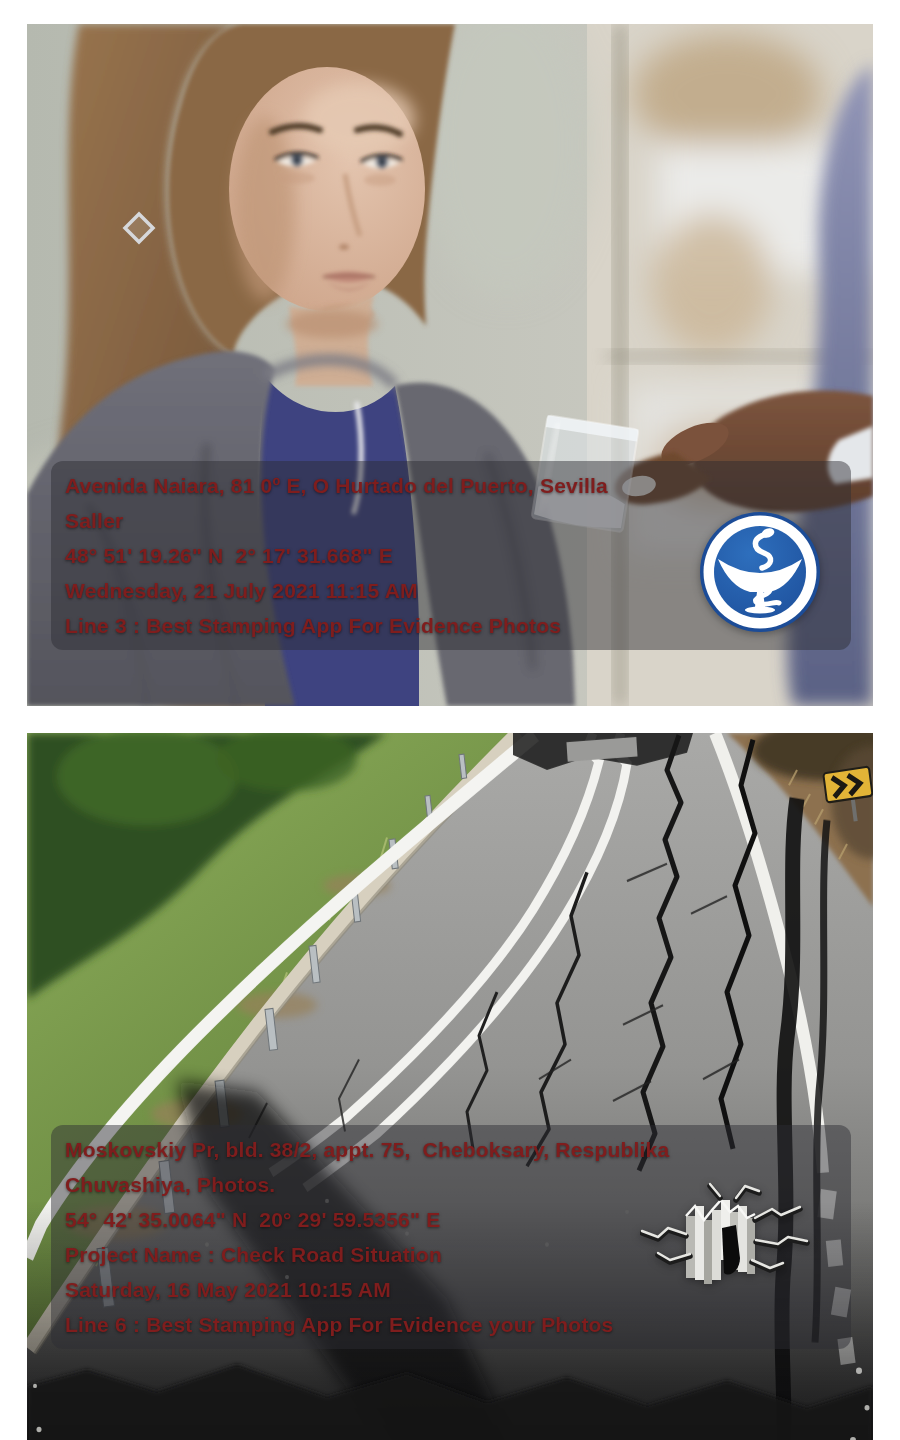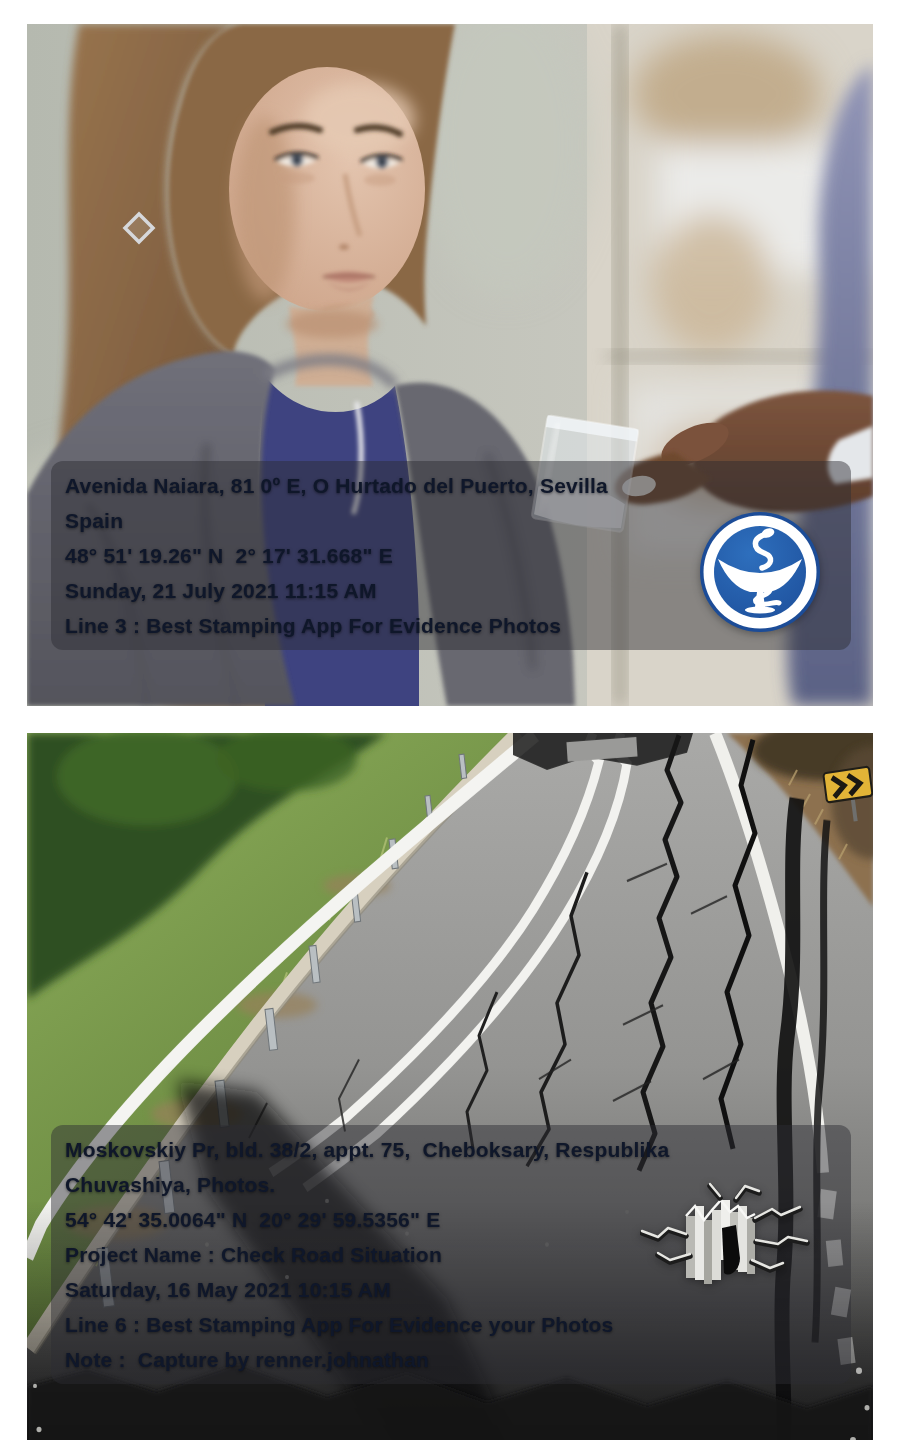--- a/index.html
+++ b/index.html
@@ -15,21 +15,21 @@
 
   .stamp {
     position:absolute; left:24px; width:800px;
     background:rgba(45,45,51,0.47);
     border-radius:12px;
     padding:7px 18px 7px 14px;
   }
   .photo-1 .stamp { top:437px; }
   .photo-2 .stamp { top:392px; }
   .stamp-line {
-    color:#0f172a; font-size:21px; font-weight:bold; line-height:35px;
+    color:#7f1d1d; font-size:21px; font-weight:bold; line-height:35px;
     letter-spacing:0.2px; white-space:pre-wrap;
     text-shadow:0 1px 3px rgba(0,0,0,0.5);
   }
   .badge { position:absolute; filter:drop-shadow(0 2px 4px rgba(0,0,0,0.35)); }
   .badge-pharmacy { left:671px; top:486px; width:124px; height:124px; }
   .badge-crack    { left:613px; top:447px; width:170px; height:130px; }
 </style>
 </head>
 <body>
 
@@ -147,23 +147,23 @@
           <rect x="512" y="398" width="92" height="12" fill="#f2f6f9" opacity="0.8"></rect>
           <path d="M 514,470 C 540,458 580,462 602,474 L 602,498 Q 558,506 514,498 Z" fill="#f4f6f8" opacity="0.85"></path>
           <path d="M 524,404 L 520,494" stroke="#ffffff" stroke-width="6" opacity="0.35" filter="url(#f2)"></path>
         </g>
         <path filter="url(#f2)" d="M 846,402 L 812,416 C 799,430 797,448 808,460 L 846,454 Z" fill="#e4e7ea"></path>
       </g>
     </svg>
 
     <div class="stamp">
       <div class="stamp-line">Avenida Naiara, 81 0º E, O Hurtado del Puerto, Sevilla</div>
-      <div class="stamp-line">Spain</div>
+      <div class="stamp-line">Saller</div>
       <div class="stamp-line">48° 51' 19.26" N  2° 17' 31.668" E</div>
-      <div class="stamp-line">Sunday, 21 July 2021 11:15 AM</div>
+      <div class="stamp-line">Wednesday, 21 July 2021 11:15 AM</div>
       <div class="stamp-line">Line 3 : Best Stamping App For Evidence Photos</div>
     </div>
 
     <svg class="badge badge-pharmacy" viewBox="-62 -62 124 124">
       <defs>
         <radialGradient id="gBlue" cx="0.4" cy="0.3" r="0.9">
           <stop offset="0" stop-color="#2e6fbd"></stop>
             <stop offset="1" stop-color="#1d4f9b"></stop>
         </radialGradient>
       </defs>
@@ -330,21 +330,20 @@
       </g>
     </svg>
 
     <div class="stamp">
       <div class="stamp-line">Moskovskiy Pr, bld. 38/2, appt. 75,  Cheboksary, Respublika</div>
       <div class="stamp-line">Chuvashiya, Photos.</div>
       <div class="stamp-line">54° 42' 35.0064" N  20° 29' 59.5356" E</div>
       <div class="stamp-line">Project Name : Check Road Situation</div>
       <div class="stamp-line">Saturday, 16 May 2021 10:15 AM</div>
       <div class="stamp-line">Line 6 : Best Stamping App For Evidence your Photos</div>
-      <div class="stamp-line">Note :  Capture by renner.johnathan</div>
     </div>
 
     <svg class="badge badge-crack" viewBox="0 0 170 130">
       <g>
         <rect x="46" y="36" width="9" height="62" fill="#b9b9b4"></rect>
         <rect x="55" y="26" width="9" height="74" fill="#e9e9e6"></rect>
         <rect x="64" y="40" width="8" height="64" fill="#a6a6a0"></rect>
         <rect x="72" y="30" width="9" height="70" fill="#dcdcd8"></rect>
         <rect x="81" y="20" width="9" height="60" fill="#efefec"></rect>
         <rect x="90" y="32" width="8" height="58" fill="#c2c2bc"></rect>

